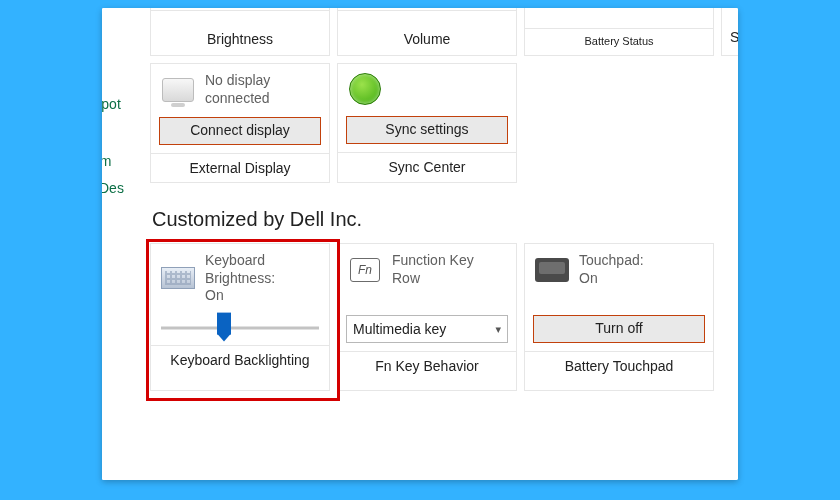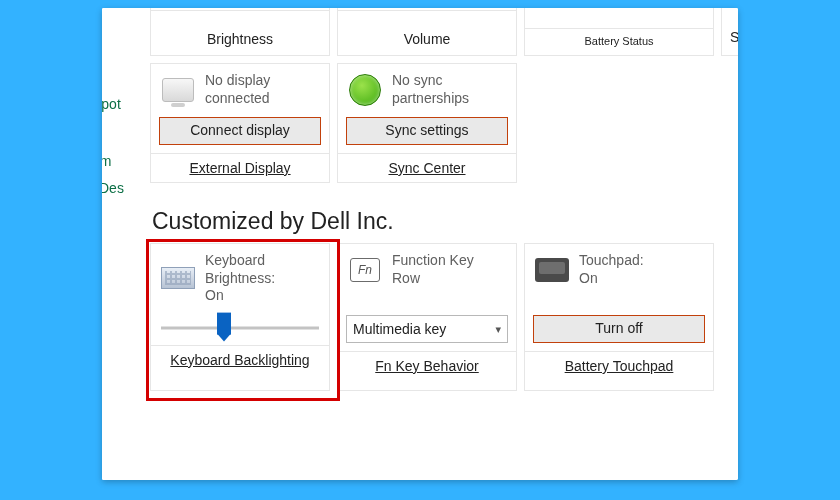--- a/index.html
+++ b/index.html
@@ -84,27 +84,26 @@
     line-height: 24px;
     font-size: 14px;
     color: #222;
   }
   .tile .footer {
     text-align: center;
     font-size: 14px;
     color: #222;
     padding: 6px 4px 8px 4px;
     border-top: 1px solid #e6e6e6;
-    text-decoration: underline;
   }
   .section-title {
     position: absolute;
     left: 50px;
     top: 200px;
-    font-size: 23px;
+    font-size: 20px;
     color: #222;
   }
   
   .icon {
     width: 34px;
     height: 34px;
     flex: none;
     display: flex;
     align-items: center;
     justify-content: center;
@@ -245,22 +244,20 @@
         <div class="btn">Connect display</div>
         <div class="footer">External Display</div>
       </div>
 
       <div class="tile" style="left:235px;top:55px;height:120px">
         <div class="inner">
           <div class="row">
             <div class="icon">
                 <div class="icon-sync"></div>
               </div>
-            <div class="txt" style="white-space:pre-line">No sync
-partnerships</div>
           </div>
         </div>
         <div class="btn">Sync settings</div>
         <div class="footer">Sync Center</div>
       </div>
 
       <div class="section-title">Customized by Dell Inc.</div>
 
       <div class="tile" style="left:48px;top:235px;height:148px">
         <div class="inner">

